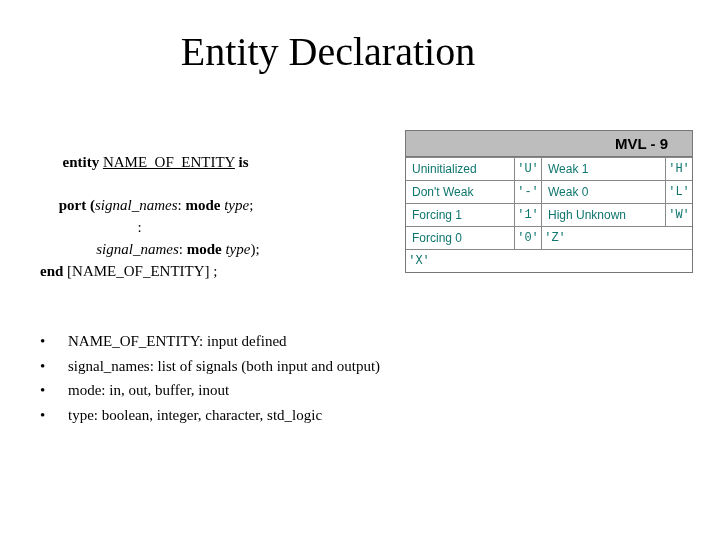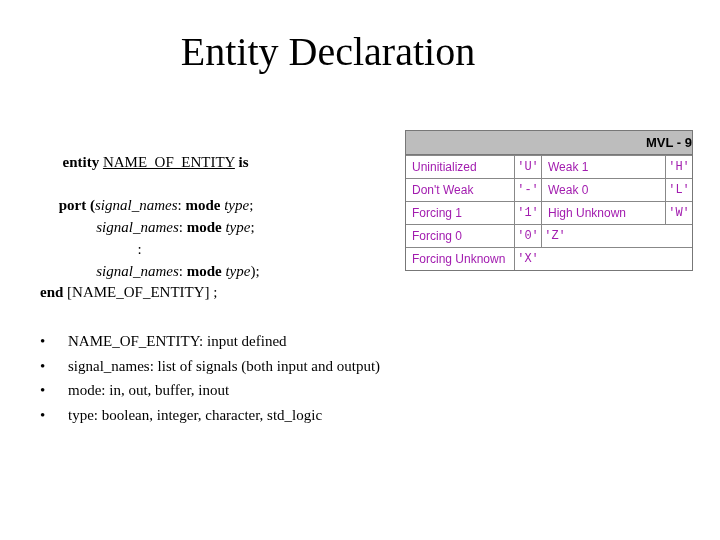--- a/index.html
+++ b/index.html
@@ -70,28 +70,28 @@
   }
   .right-box .hdr {
     background: #bdbdbd;
     border-bottom: 1px solid #777;
     display: flex;
   }
   .right-box .hdr-title {
     flex: 1;
     text-align: right;
     font-weight: bold;
-    padding: 4px 0;
-    font-size: 13px;
+    padding: 4px 24px;
+    font-size: 15px;
     color: #000;
   }
   .right-box .row {
     display: flex;
     border-top: 1px solid #888;
-    color: #a21caf;
+    color: #0f766e;
   }
   .right-box .row:first-of-type { border-top: none; }
   .right-box .c1 {
     flex: 0 0 96px;
     padding: 4px 6px;
     border-right: 1px solid #888;
   }
   .right-box .c2 {
     flex: 0 0 26px;
     padding: 4px 0;
@@ -122,21 +122,20 @@
 
 <div class="slide">
 
   <div class="title">Entity Declaration</div>
 
   <div class="left-col">
     <div class="syntax-line">
       <span class="bold">entity</span><span> </span><span class="underline">NAME_OF_ENTITY</span><span> </span><span class="bold">is</span>
     </div>
     <div class="syntax-line">     <span class="bold">port (</span><span class="italic">signal_names</span><span>: </span><span class="bold">mode</span><span> </span><span class="italic">type</span><span>;</span></div>
-    <div class="syntax-line">               <span class="italic">signal_names</span><span>: </span><span class="bold">mode</span><span> </span><span class="italic">type</span><span>;</span></div>
     <div class="syntax-line">                          <span>:</span></div>
     <div class="syntax-line">               <span class="italic">signal_names</span><span>: </span><span class="bold">mode</span><span> </span><span class="italic">type</span><span>);</span></div>
     <div class="syntax-line"><span class="bold">end</span><span> </span><span>[NAME_OF_ENTITY] ;</span></div>
   </div>
 
   <div class="bullets">
     <div class="bullet-row">
       <div class="bullet-dot">•</div>
       <div class="bullet-text">NAME_OF_ENTITY: input defined</div>
     </div>
@@ -175,19 +174,18 @@
       <div class="c2">'1'</div>
       <div class="c3">High Unknown</div>
       <div class="c4">'W'</div>
     </div>
     <div class="row">
       <div class="c1">Forcing 0</div>
       <div class="c2">'0'</div>
       <div class="c4">'Z'</div>
     </div>
     <div class="row half-row">
-      <div class="c1">Forcing Unknown</div>
       <div class="c2" style="border-right:none;">'X'</div>
       <div class="rest"></div>
     </div>
   </div>
 
 </div>
 
 </body></html>

